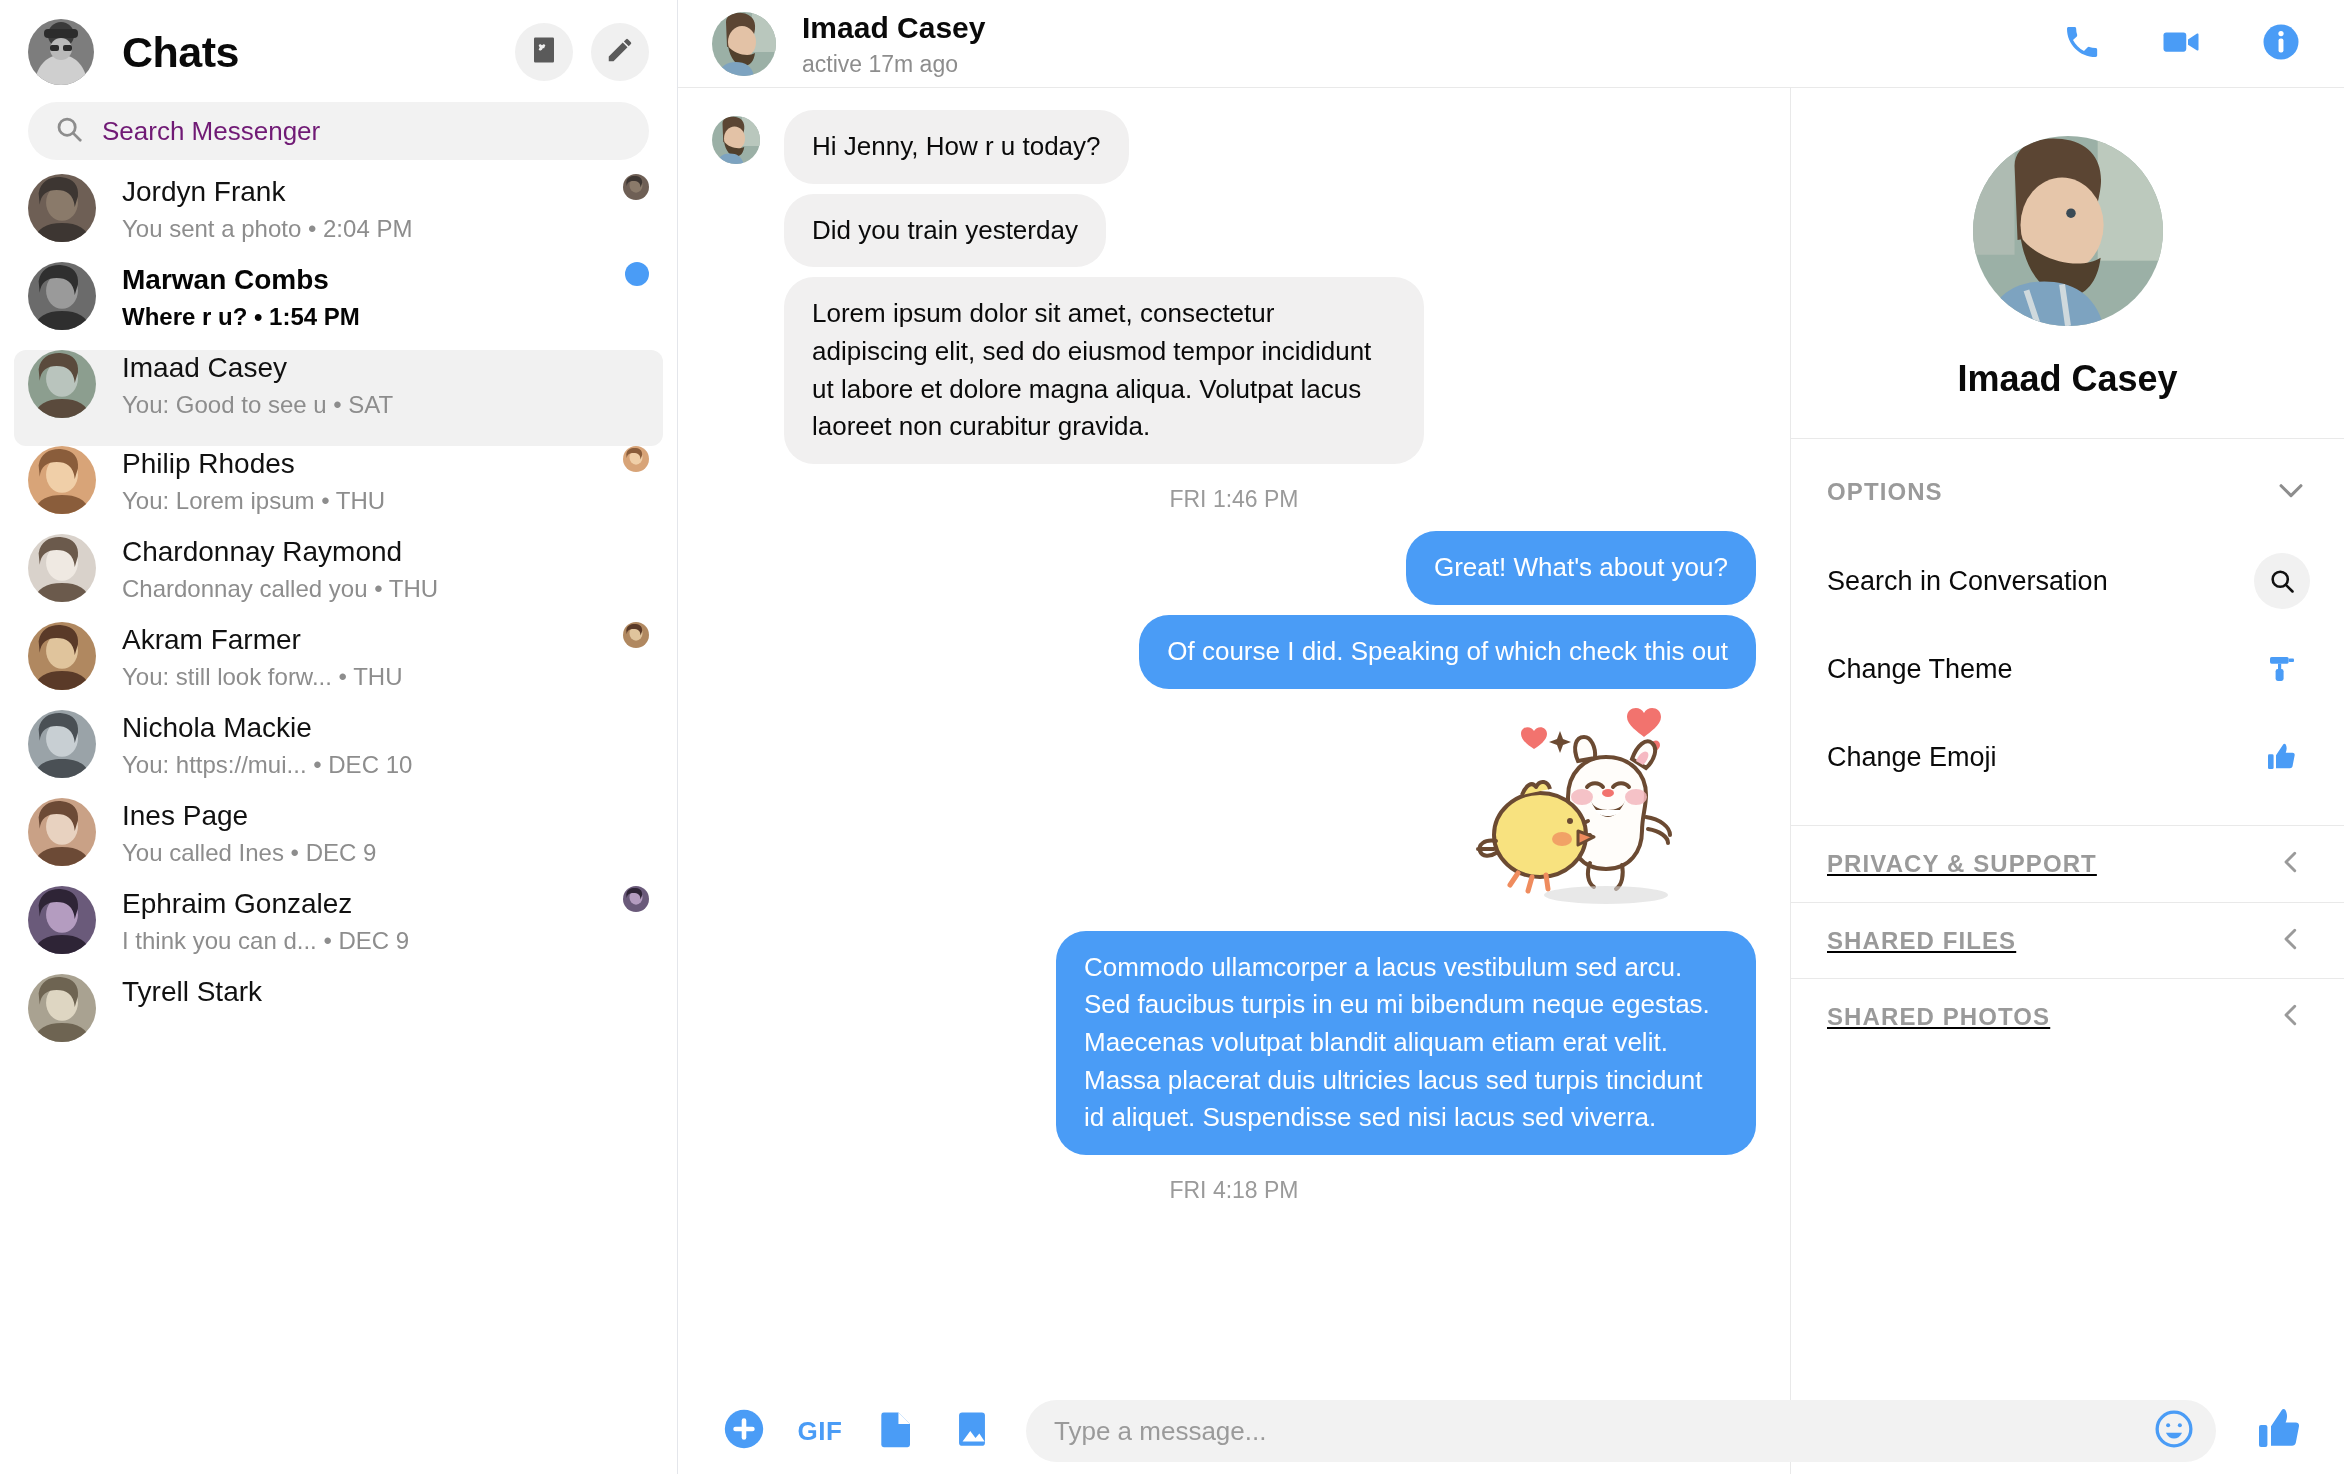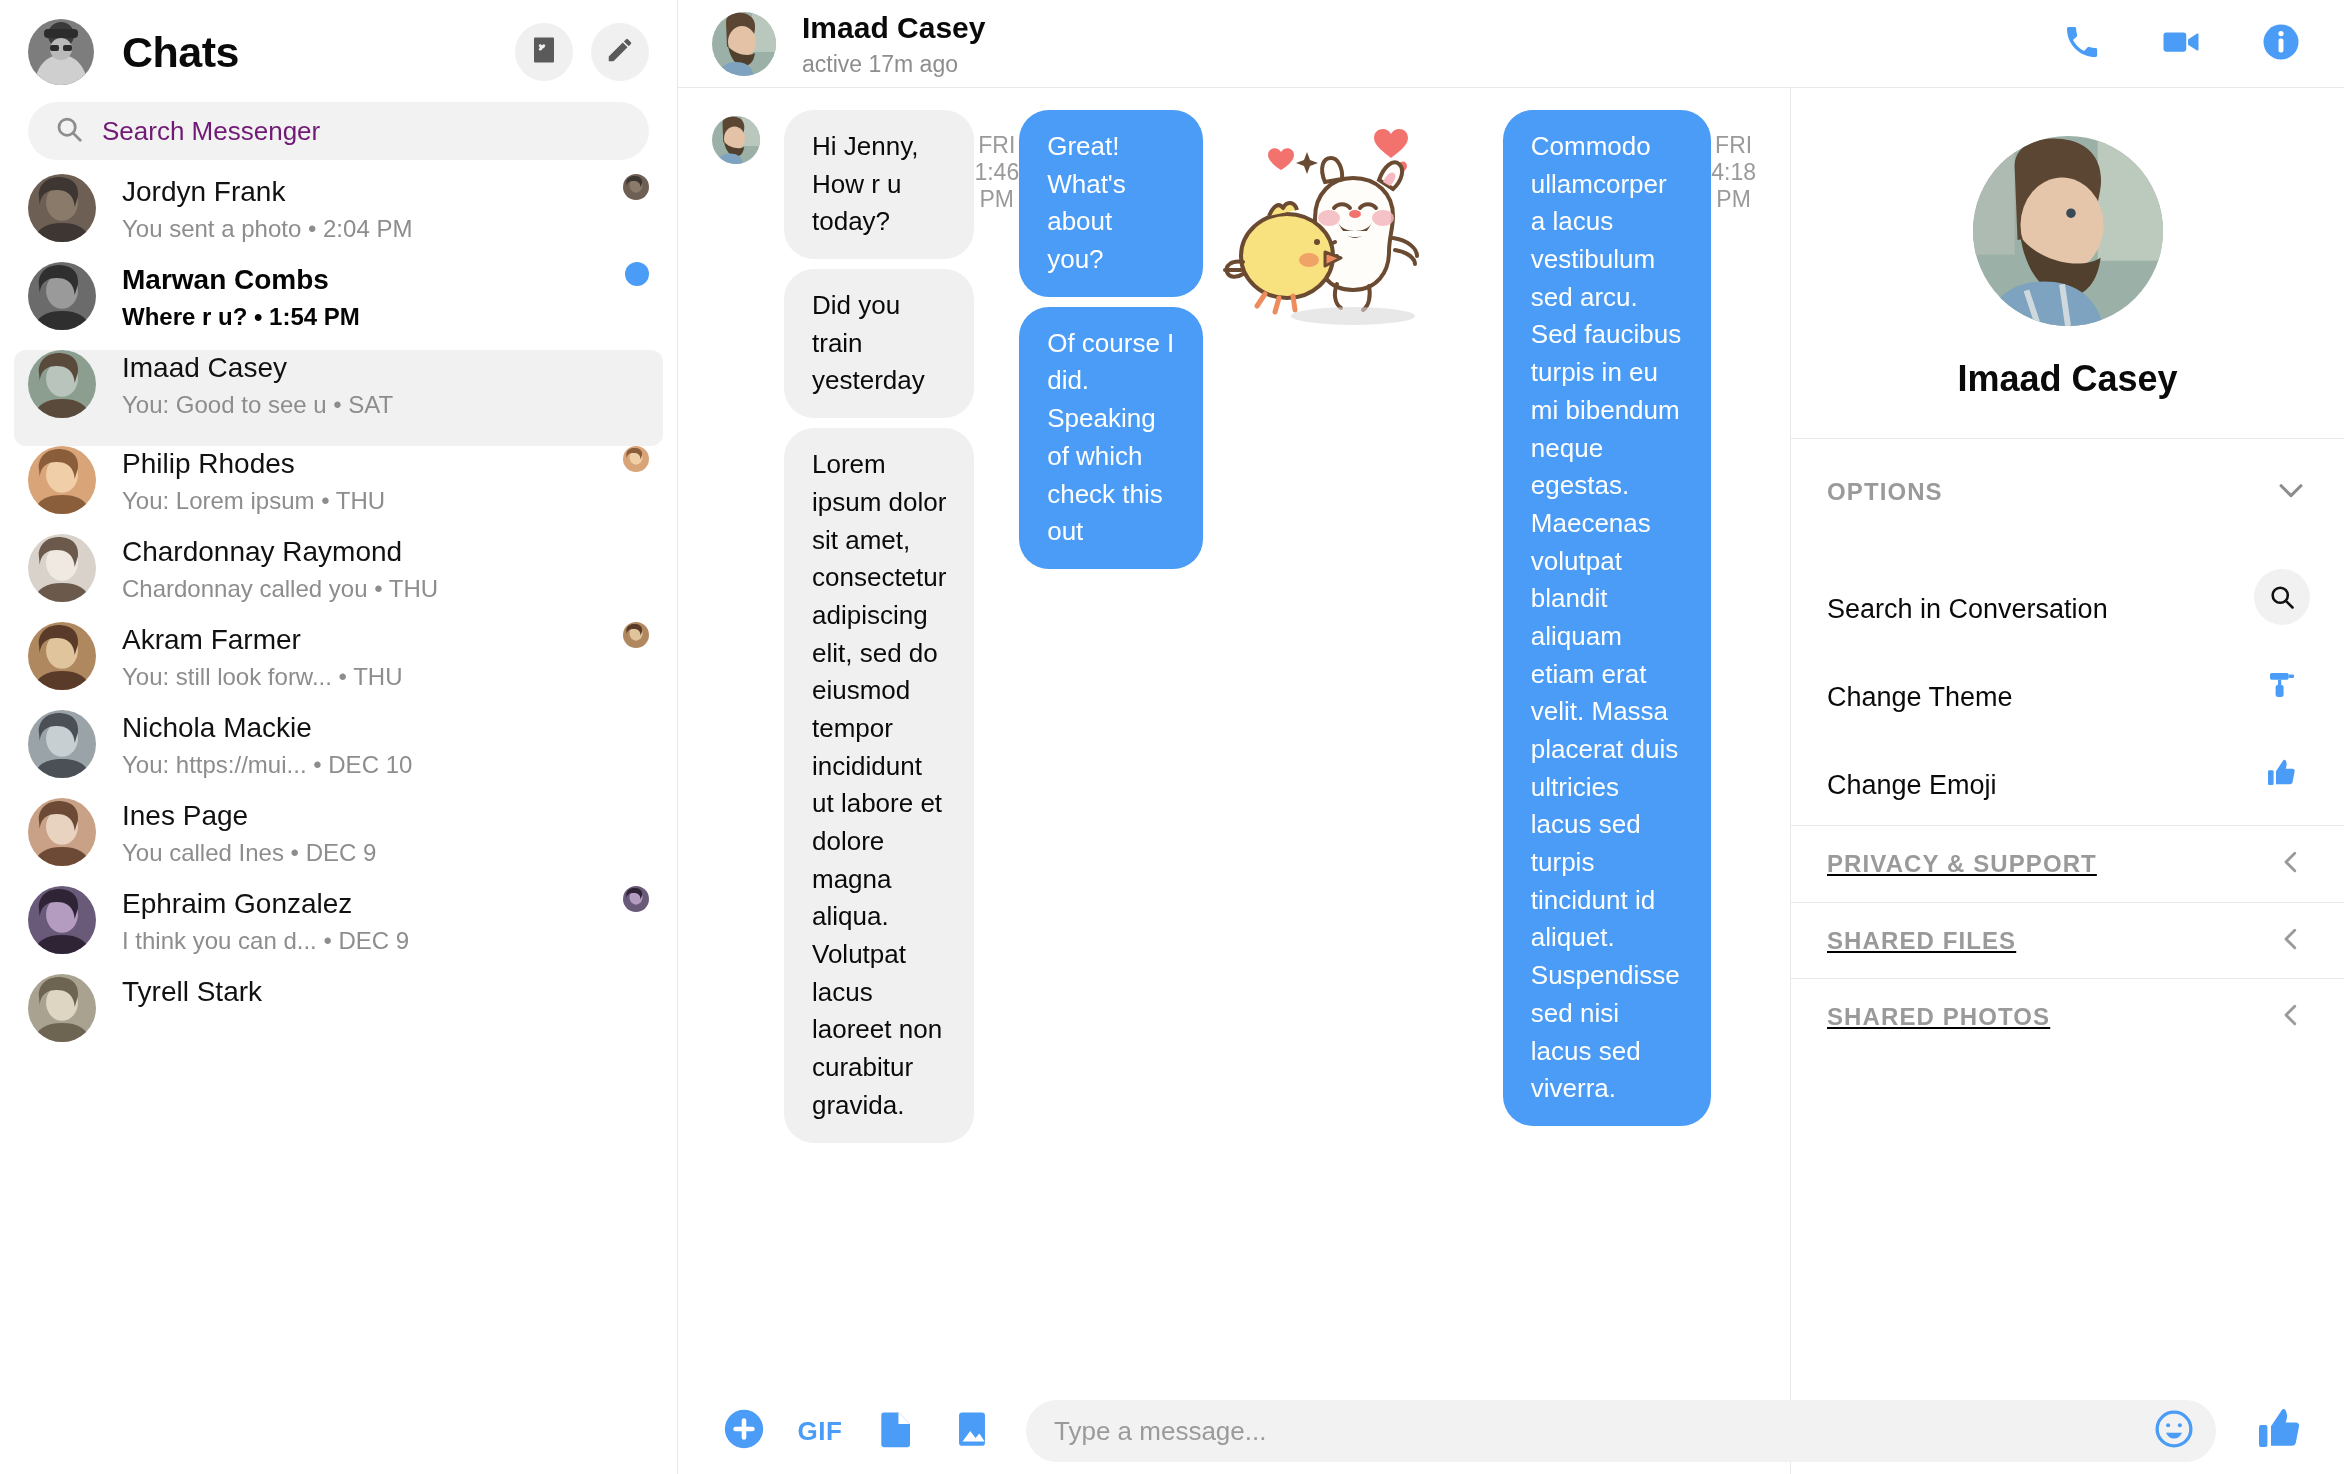--- a/index.html
+++ b/index.html
@@ -99,21 +99,21 @@
     overflow: hidden; flex: 0 0 64px;
   }
   .ch-meta { margin-left: 26px; flex: 1; }
   .ch-name { font-size: 30px; font-weight: bold; color: #0a0a0a; line-height: 1.2; }
   .ch-status { font-size: 23px; color: #8d8d8d; margin-top: 5px; }
   .ch-actions { display: flex; align-items: center; gap: 58px; padding-right: 8px; }
   .ch-icon { cursor: pointer; display: flex; align-items: center; }
 
   .conv-body { flex: 1; display: flex; min-height: 0; }
   .thread {
-    flex: 1; min-width: 0; display: flex; flex-direction: row;
+    flex: 1; min-width: 0; display: flex; flex-direction: column;
     padding: 22px 34px 0 34px; overflow: hidden;
   }
   .msg-group { display: flex; align-items: flex-start; }
   .msg-av {
     width: 48px; height: 48px; border-radius: 50%;
     overflow: hidden; flex: 0 0 48px; margin-right: 24px; margin-top: 6px;
   }
   .bubbles-in { display: flex; flex-direction: column; gap: 10px; align-items: flex-start; max-width: 640px; }
   .bubble {
     border-radius: 30px; padding: 18px 28px;
@@ -171,21 +171,21 @@
 
   .sec-head {
     display: flex; align-items: center; justify-content: space-between;
     padding: 34px 36px 26px 36px; cursor: pointer;
   }
   .sec-title {
     font-size: 24px; font-weight: bold; color: #9a9a9a;
     letter-spacing: 1.1px;
   }
   .opt-row {
-    display: flex; align-items: flex-end; justify-content: space-between;
+    display: flex; align-items: center; justify-content: space-between;
     padding: 0 34px 0 36px; height: 88px; cursor: pointer;
   }
   .opt-label { font-size: 27px; color: #0a0a0a; }
   .opt-icon-circle {
     width: 56px; height: 56px; border-radius: 50%;
     background: #f1f1f1; display: flex; align-items: center; justify-content: center;
     flex: 0 0 56px;
   }
   .opt-icon-plain {
     width: 56px; height: 56px; display: flex;

